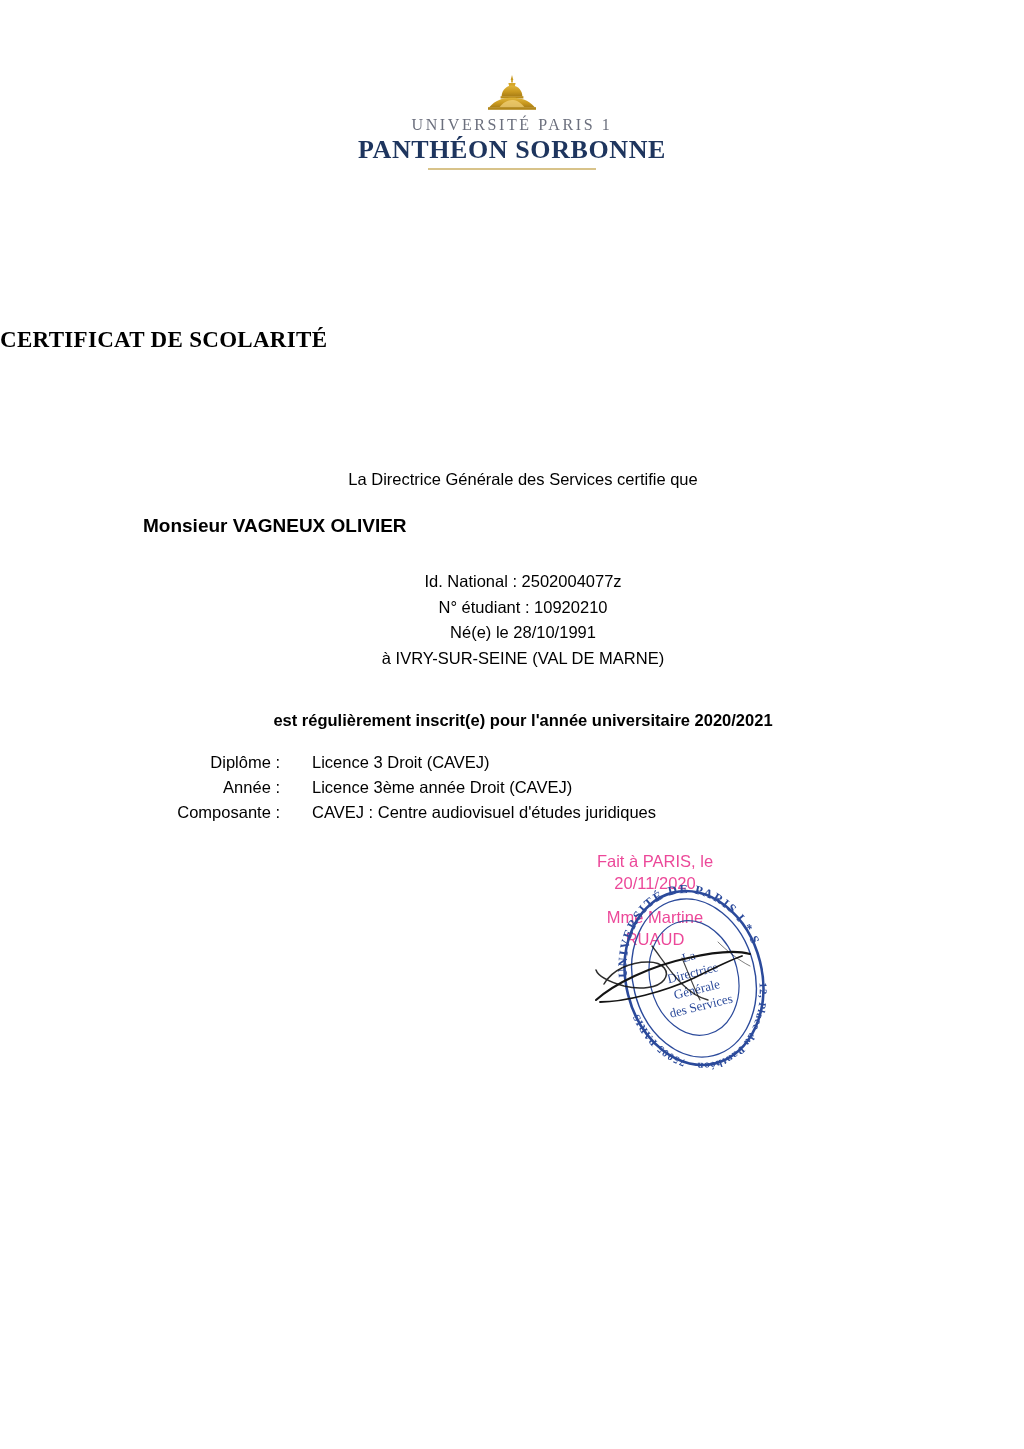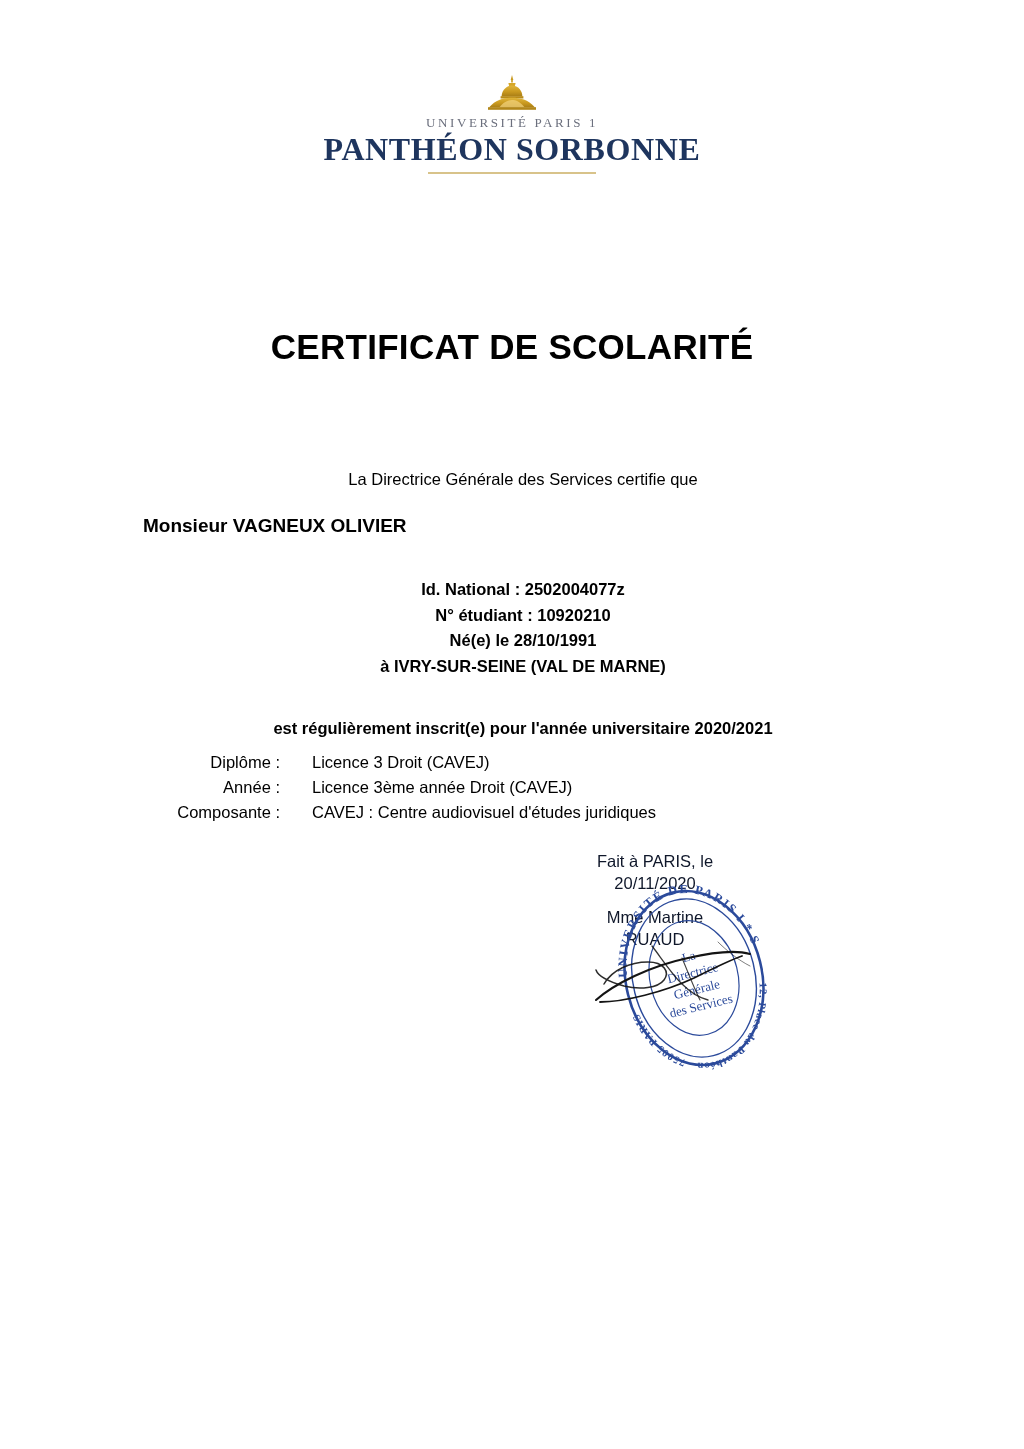--- a/index.html
+++ b/index.html
@@ -34,54 +34,55 @@
     display: inline-block;
     text-align: center;
   }
   .dome-wrap {
     height: 40px;
     line-height: 0;
     margin-bottom: 2px;
   }
   .logo-line1 {
     font-family: "Liberation Serif", serif;
-    font-size: 13px;
+    font-size: 16px;
     letter-spacing: 2.6px;
     color: #6b6f7d;
     white-space: nowrap;
     line-height: 1.1;
   }
   .logo-line2 {
     font-family: "Liberation Serif", serif;
-    font-size: 32px;
+    font-size: 26px;
     font-weight: 700;
     letter-spacing: 0.6px;
     color: #1e355e;
     white-space: nowrap;
     line-height: 1.15;
     margin-top: 1px;
   }
   .logo-rule {
     width: 168px;
     height: 2px;
     background: #d8c38a;
     margin: 4px auto 0 auto;
   }
 
   
   .doc-title {
     position: absolute;
     left: 0;
     top: 327px;
     width: 1024px;
-    text-align: center;
-    font-size: 35px;
+    text-align: left;
+    font-size: 23px;
     font-weight: 700;
     letter-spacing: 0.3px;
     color: #000;
+    font-family: Liberation Serif, serif;
   }
 
   
   .body-text {
     position: absolute;
     left: 143px;
     top: 466px;
     width: 760px;
   }
   .line {
@@ -91,21 +92,21 @@
     white-space: pre-wrap;
     text-align: center;
   }
   .intro { margin-bottom: 0; }
   .student-name {
     font-size: 19px;
     font-weight: 700;
     line-height: 26px;
     margin-top: 21px;
   }
-  .ident-block { margin-top: 38px; font-weight: bold; }
+  .ident-block { margin-top: 30px; }
   .ident-block .line { line-height: 25.5px; }
   .enroll-line { margin-top: 36px; font-weight: bold; }
 
   
   .details {
     position: absolute;
     left: 148px;
     top: 750px;
     border-collapse: collapse;
   }
@@ -123,21 +124,21 @@
   .sig-block {
     position: absolute;
     left: 560px;
     top: 850px;
     width: 190px;
     text-align: center;
   }
   .sig-line {
     font-size: 16.5px;
     line-height: 22px;
-    color: #0f172a;
+    color: #ec4899;
     white-space: nowrap;
   }
   .sig-name {
     margin-top: 12px;
   }
 
   
   .seal-layer {
     position: absolute;
     left: 590px;

